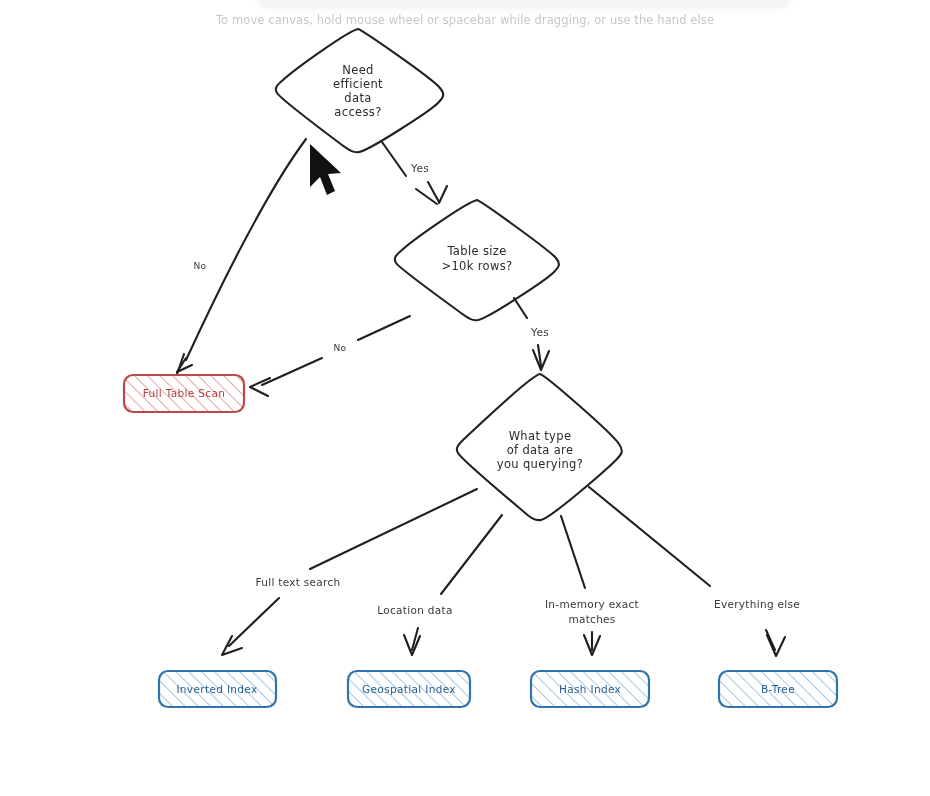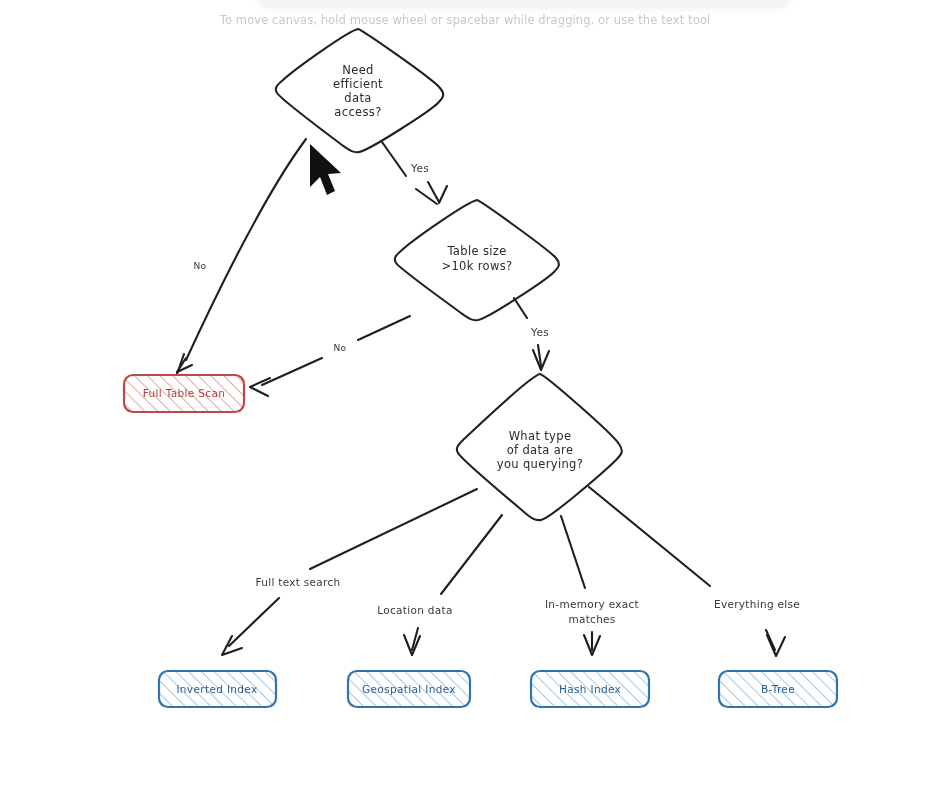--- a/index.html
+++ b/index.html
@@ -118,21 +118,21 @@
     height: 62px;
     z-index: 9;
     pointer-events: none;
   }
 </style>
 </head>
 <body>
 
 <div id="top-panel"></div>
 
-<div id="canvas-hint">To move canvas, hold mouse wheel or spacebar while dragging, or use the text tool</div>
+<div id="canvas-hint">To move canvas, hold mouse wheel or spacebar while dragging, or use the hand else</div>
 
 <svg id="board" viewBox="0 0 930 796" xmlns="http://www.w3.org/2000/svg">
   <defs>
     <pattern id="hatch-blue" width="9" height="9" patternTransform="rotate(-45)" patternUnits="userSpaceOnUse">
       <rect width="9" height="9" fill="#ffffff"></rect>
       <line x1="0" y1="0" x2="0" y2="9" stroke="#a8cae7" stroke-width="2.1"></line>
     </pattern>
     <pattern id="hatch-red" width="9" height="9" patternTransform="rotate(-45)" patternUnits="userSpaceOnUse">
       <rect width="9" height="9" fill="#ffffff"></rect>
       <line x1="0" y1="0" x2="0" y2="9" stroke="#e6aaa8" stroke-width="2.1"></line>

